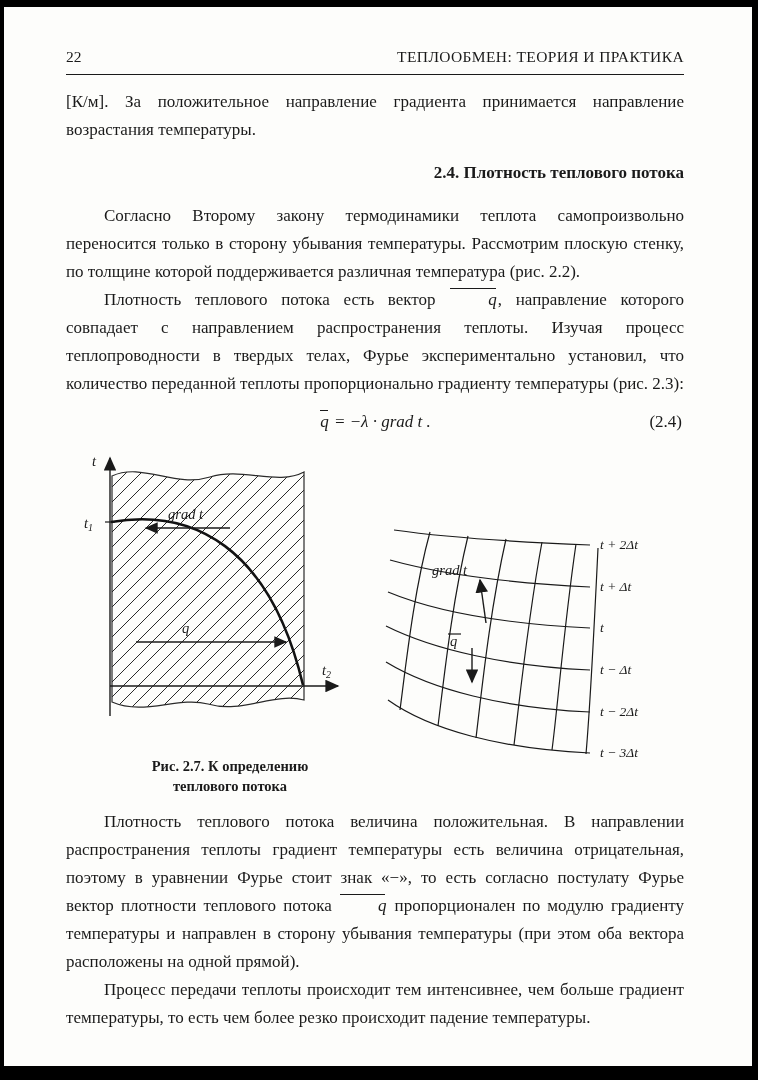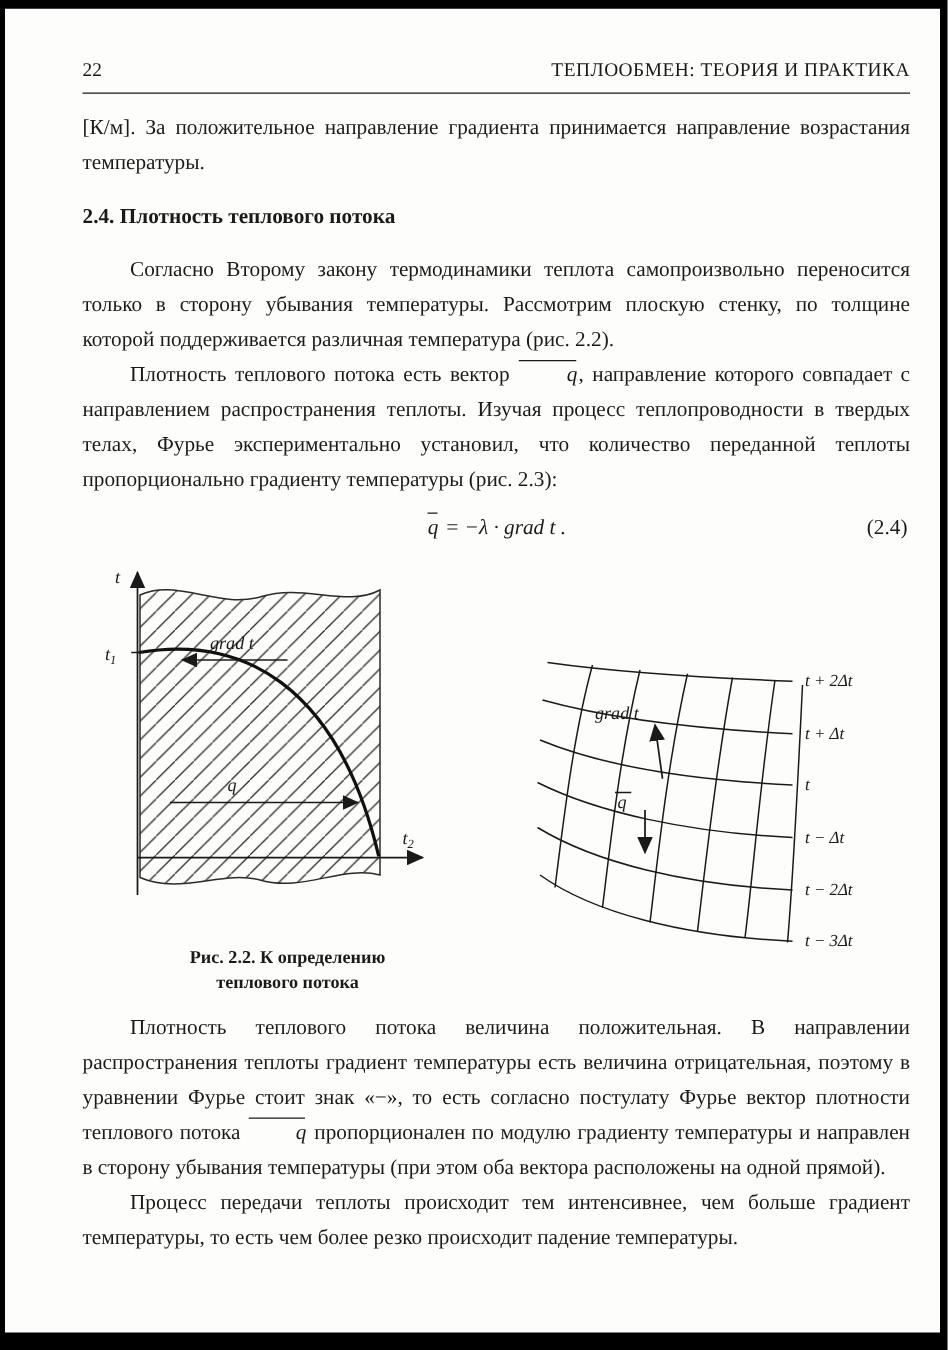--- a/index.html
+++ b/index.html
@@ -1,27 +1,27 @@
 <!DOCTYPE html>
 <html><head>
 <meta charset="utf-8">
 <style>
   html,body{margin:0;padding:0;background:#444;}
   .frame{width:758px;height:1080px;background:#000;box-sizing:border-box;
          padding:7px 6px 14px 4px;}
   .page{width:100%;height:100%;background:#fdfdfb;box-sizing:border-box;
-        padding:40px 24px 0 62px;overflow:hidden;color:#1a1a1a;
+        padding:40px 68px 0 62px;overflow:hidden;color:#1a1a1a;
         font-family:"Liberation Serif",serif;font-size:17px;line-height:28px;}
   .running-head{display:flex;justify-content:space-between;align-items:baseline;
         font-size:15.5px;line-height:20px;}
   .rt{letter-spacing:.4px;}
   .head-rule{border:none;border-top:1.3px solid #1a1a1a;margin:7px 0 13px 0;}
   .para{margin:0;text-align:justify;text-indent:38px;}
   .no-indent{text-indent:0;}
-  .section-heading{font-size:17px;font-weight:bold;text-align:left;
+  .section-heading{font-size:17px;font-weight:bold;text-align:right;
         margin:16px 0 16px 0;line-height:26px;}
   .equation{position:relative;text-align:center;margin:10px 0 8px 0;}
   .eq-body{font-style:italic;}
   .eq-num{position:absolute;right:2px;top:0;font-style:normal;}
   .qbar{font-style:italic;position:relative;display:inline-block;padding:0 1px;}
   .qbar::before{content:"";position:absolute;top:2px;left:1px;right:2px;
         border-top:1.3px solid #1a1a1a;}
   .figures{display:flex;justify-content:space-between;align-items:flex-end;
         margin:6px 0 12px 0;padding-left:14px;}
   .fig{margin:0;text-align:center;width:300px;}
@@ -76,21 +76,21 @@
           <line x1="25" y1="78" x2="35" y2="78" stroke="#1a1a1a" stroke-width="1.2"></line>
           <text class="svgt it" x="12" y="22">t</text>
           <text class="svgt it" x="4" y="84"><tspan>t</tspan><tspan class="sub" dy="3">1</tspan></text>
           <text class="svgt it" x="242" y="231"><tspan>t</tspan><tspan class="sub" dy="3">2</tspan></text>
           <line x1="150" y1="84" x2="66" y2="84" stroke="#1a1a1a" stroke-width="1.3" marker-end="url(#ah22)"></line>
           <text class="svgt it" x="88" y="75">grad t</text>
           <line x1="56" y1="198" x2="206" y2="198" stroke="#1a1a1a" stroke-width="1.3" marker-end="url(#ah22)"></line>
           <text class="svgt it" x="102" y="189">q</text>
         </svg>
         <figcaption class="caption">
-          <span class="cap-line">Рис. 2.2. К определению</span>
+          <span class="cap-line">Рис. 2.7. К определению</span>
           <span class="cap-line">теплового потока</span>
         </figcaption>
       </figure>
 
       <figure class="fig">
         <svg viewBox="0 0 300 250" width="300" height="250">
           <defs>
             <marker id="ah23" markerWidth="11" markerHeight="9" refX="9" refY="4.5" orient="auto">
               <path d="M0,0 L10,4.5 L0,9 Z" fill="#1a1a1a"></path>
             </marker>

